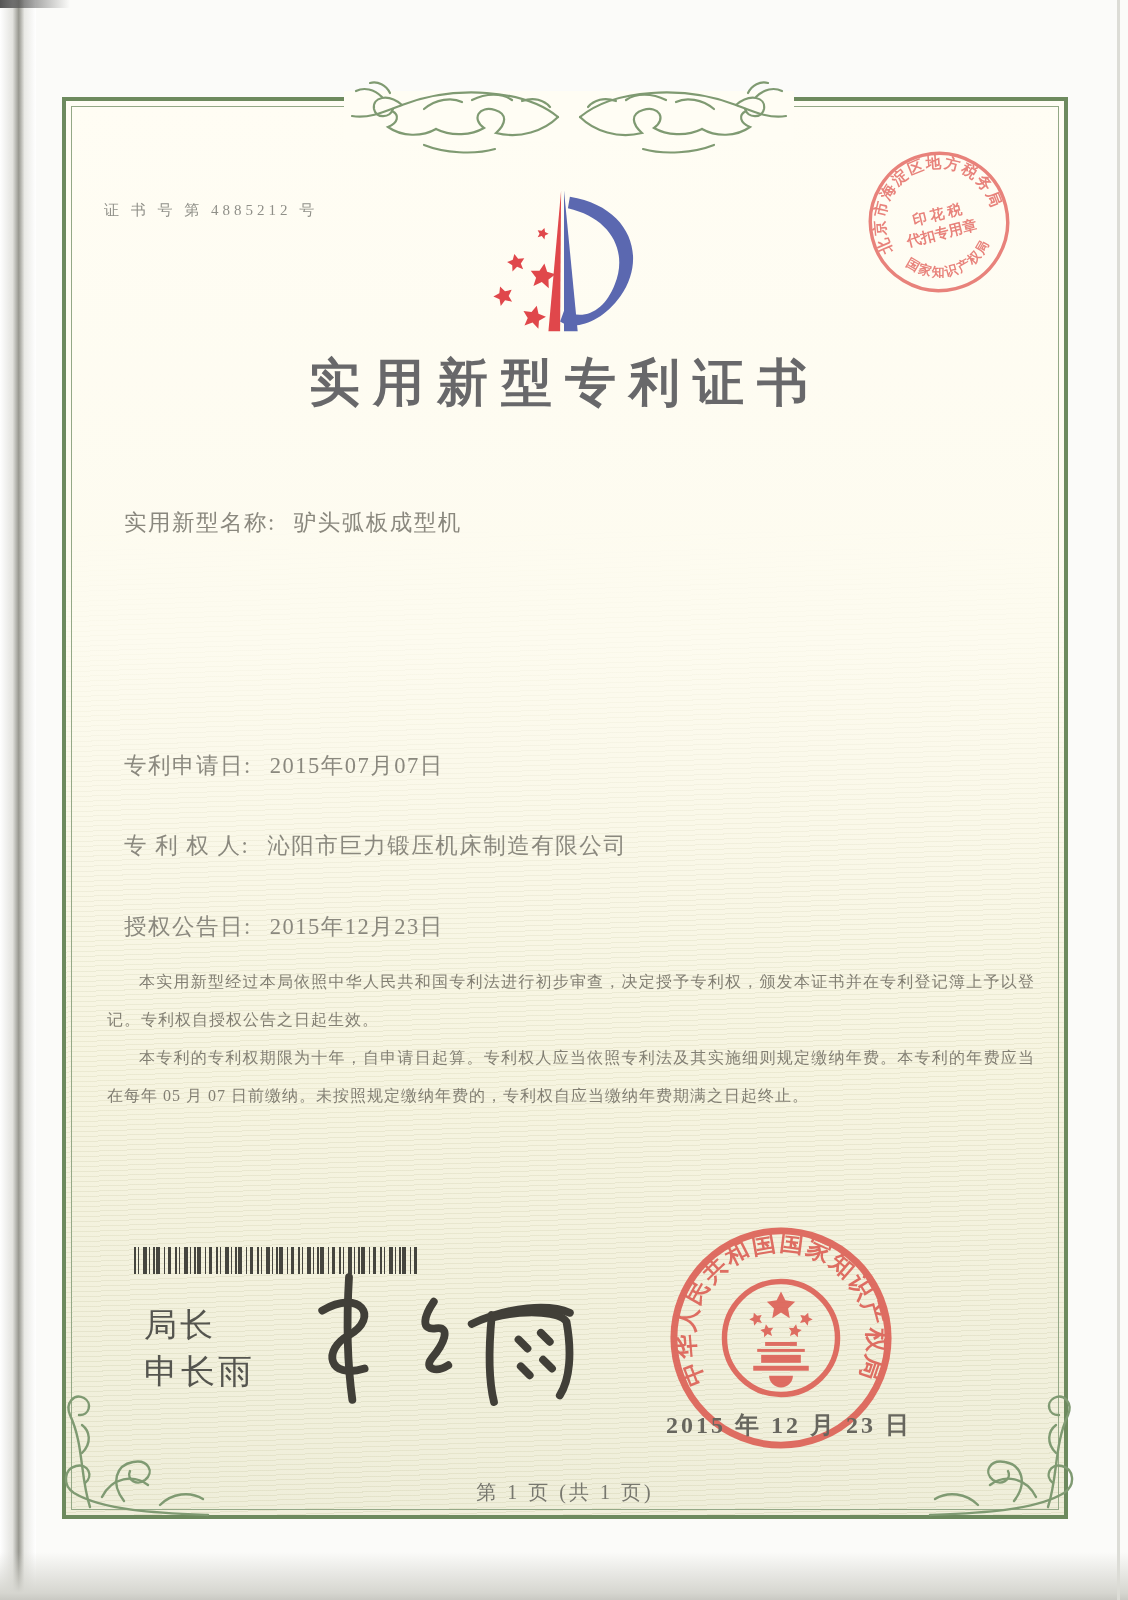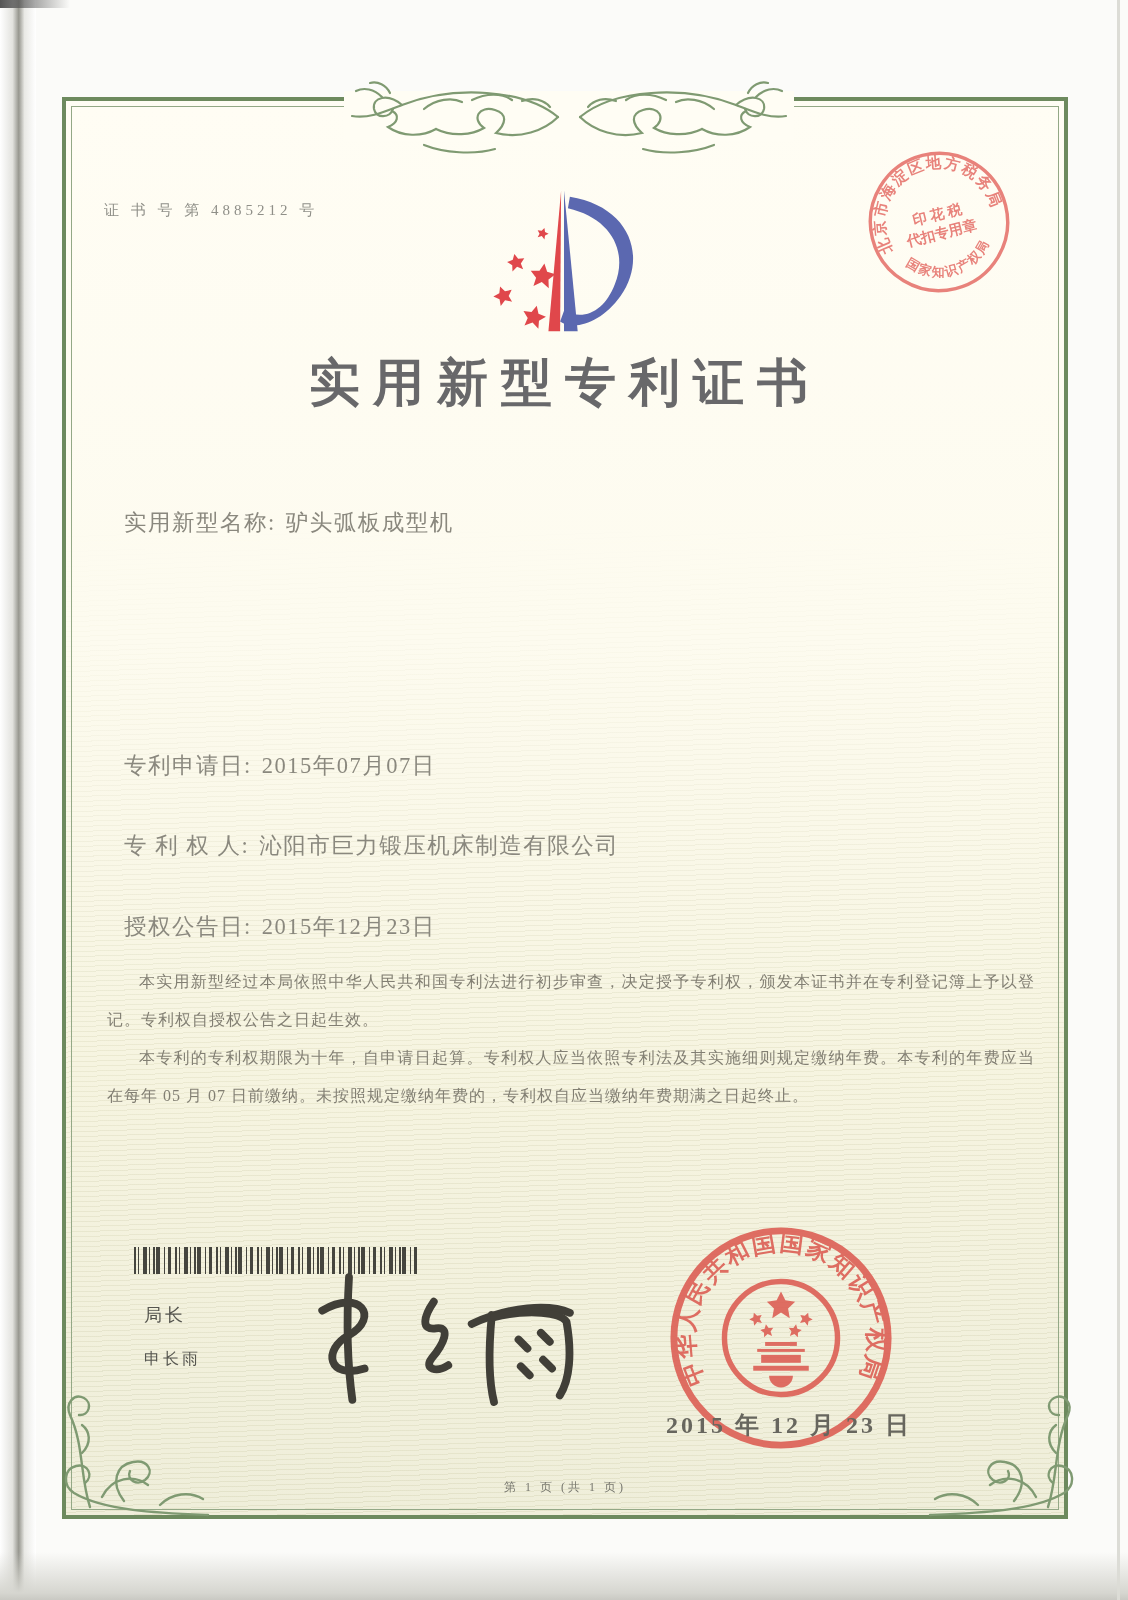--- a/index.html
+++ b/index.html
@@ -39,41 +39,41 @@
 
   
   .cert-number{position:absolute;left:38px;top:100px;font-size:15px;color:#8f8f88;letter-spacing:4px;}
   .logo{position:absolute;left:50%;top:82px;transform:translateX(-50%);width:210px;height:156px;}
   .tax-stamp{position:absolute;left:792px;top:40px;width:162px;height:162px;opacity:.88;}
   .title{position:absolute;left:0;top:248px;width:100%;text-align:center;
     font-size:51px;font-weight:bold;color:#68686a;letter-spacing:13px;}
 
   
   .field{position:absolute;left:58px;font-size:22.5px;color:#8a887e;letter-spacing:1.5px;white-space:nowrap;}
-  .field .flabel{margin-right:10px;}
+  .field .flabel{margin-right:18px;}
   .f0{top:406px;} .f1{top:487px;} .f2{top:568px;} .f3{top:649px;} .f4{top:729px;} .f5{top:810px;}
 
   
   .body-text{position:absolute;left:41px;top:862px;width:928px;
     font-size:16px;line-height:38px;color:#827f73;text-align:justify;letter-spacing:1px;}
   .body-text p{text-indent:2em;}
 
   
   .barcode{position:absolute;left:68px;top:1146px;width:284px;height:27px;
     background:repeating-linear-gradient(90deg,
       #45453f 0 2px,transparent 2px 4px,#45453f 4px 5px,transparent 5px 9px,
       #45453f 9px 13px,transparent 13px 15px,#45453f 15px 16px,transparent 16px 19px,
       #45453f 19px 21px,transparent 21px 22px,#45453f 22px 26px,transparent 26px 30px,
       #45453f 30px 31px,transparent 31px 34px,#45453f 34px 37px,transparent 37px 41px);}
-  .commissioner-title{position:absolute;left:78px;top:1202px;font-size:18px;color:#55554f;letter-spacing:3px;font-family:"Liberation Sans","DejaVu Sans",sans-serif;}
-  .commissioner-name{position:absolute;left:78px;top:1248px;font-size:16px;color:#55554f;letter-spacing:3px;font-family:"Liberation Sans","DejaVu Sans",sans-serif;}
+  .commissioner-title{position:absolute;left:78px;top:1202px;font-size:33px;color:#55554f;letter-spacing:3px;font-family:"Liberation Sans","DejaVu Sans",sans-serif;}
+  .commissioner-name{position:absolute;left:78px;top:1248px;font-size:34px;color:#55554f;letter-spacing:3px;font-family:"Liberation Sans","DejaVu Sans",sans-serif;}
   .signature{position:absolute;left:225px;top:1158px;width:290px;height:150px;}
   .official-seal{position:absolute;left:596px;top:1118px;width:238px;height:238px;opacity:.87;}
   .seal-date{position:absolute;left:600px;top:1308px;width:270px;font-size:24px;color:#67665e;letter-spacing:3px;z-index:4;font-weight:bold;}
-  .page-footer{position:absolute;left:0;top:1378px;width:100%;text-align:center;font-size:12px;color:#77776e;letter-spacing:3px;}
+  .page-footer{position:absolute;left:0;top:1378px;width:100%;text-align:center;font-size:20px;color:#77776e;letter-spacing:3px;}
 </style>
 </head>
 <body>
 
 <div class="scan">
 
   <div class="page">
     <div class="waves"></div>
     <div class="inner-line"></div>
 

